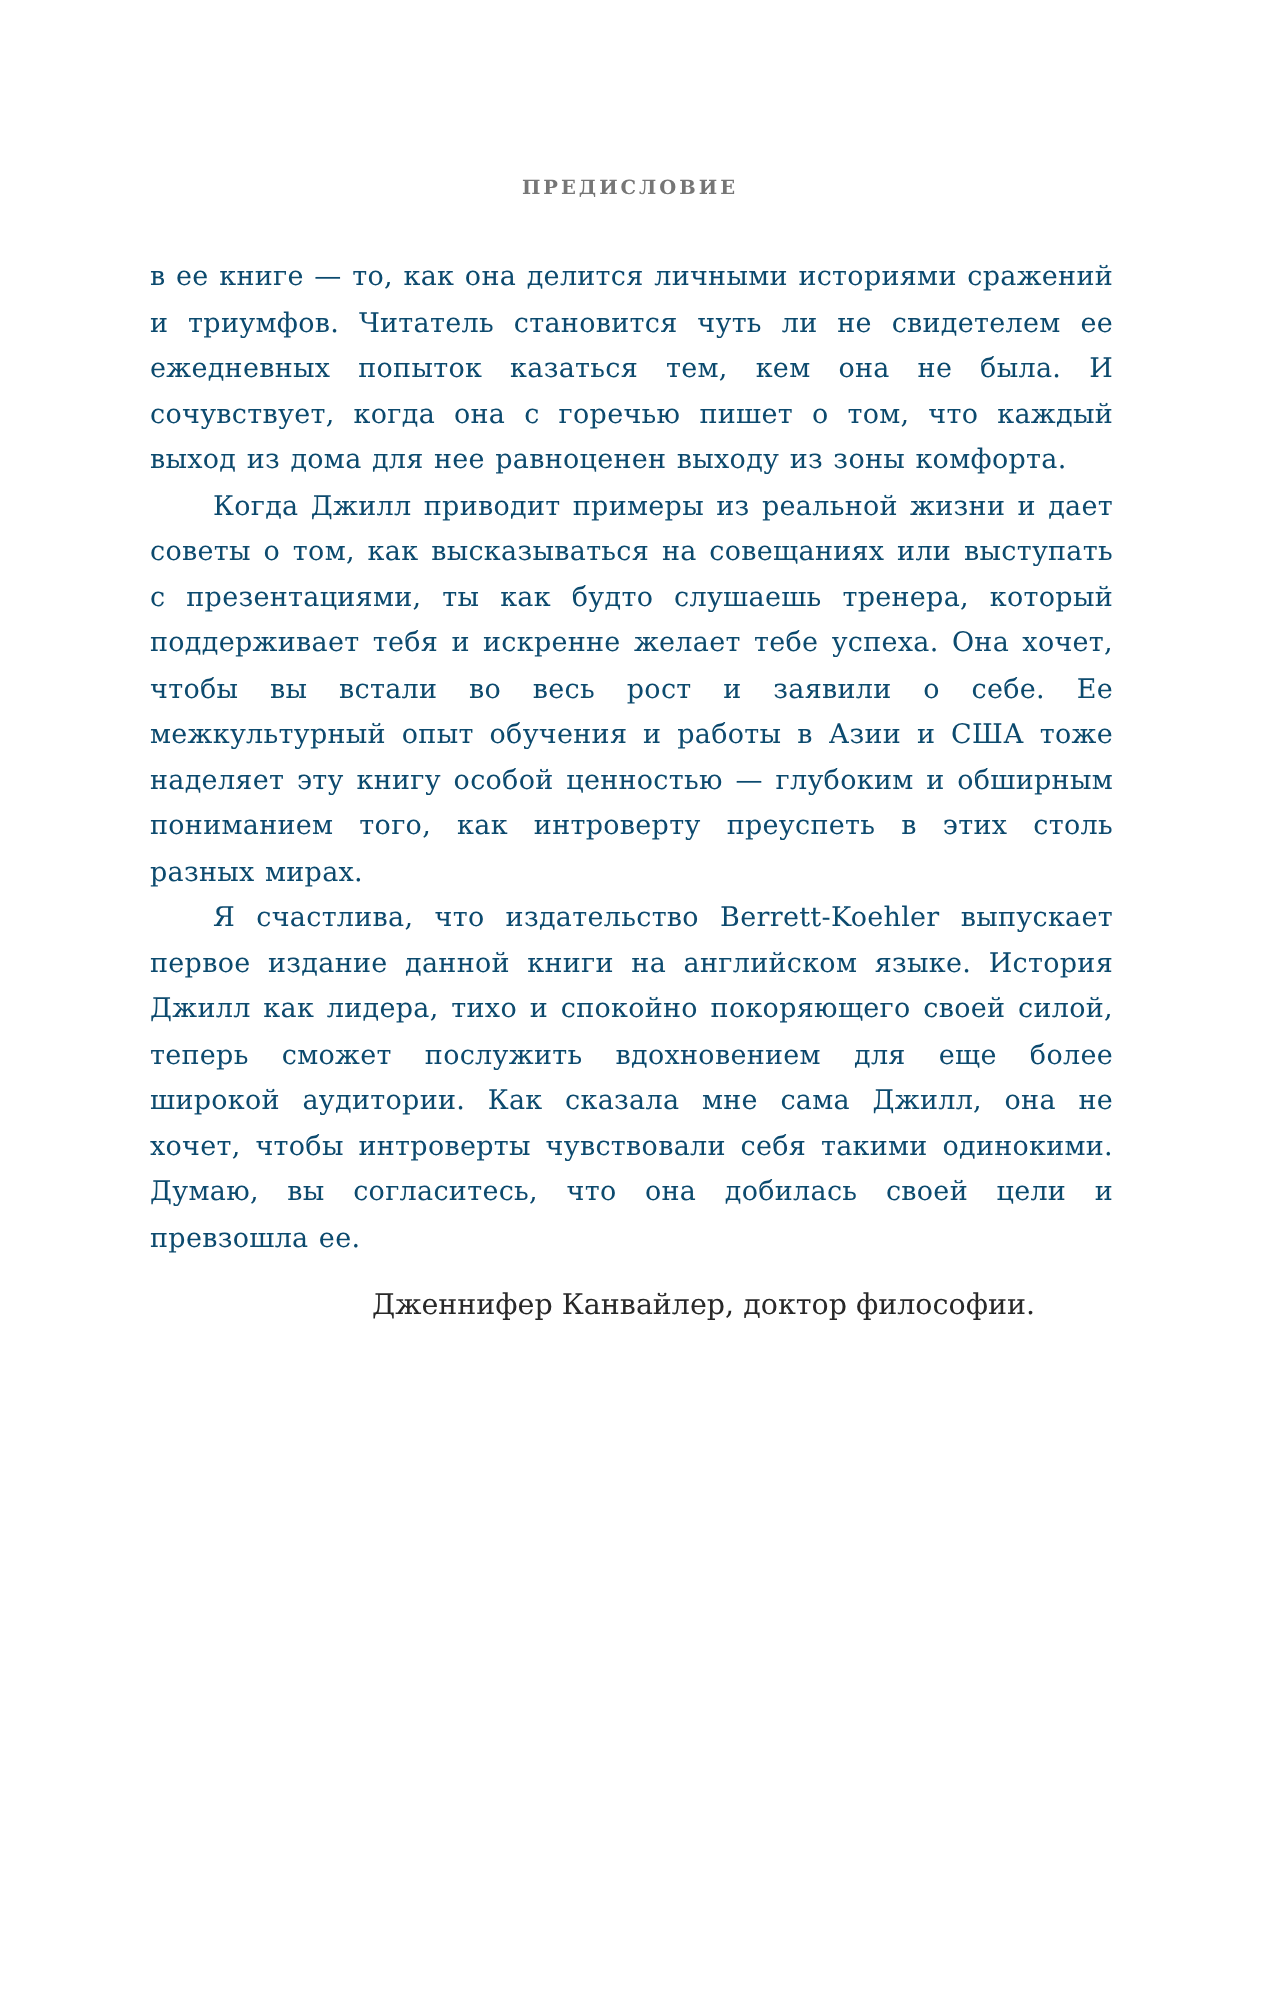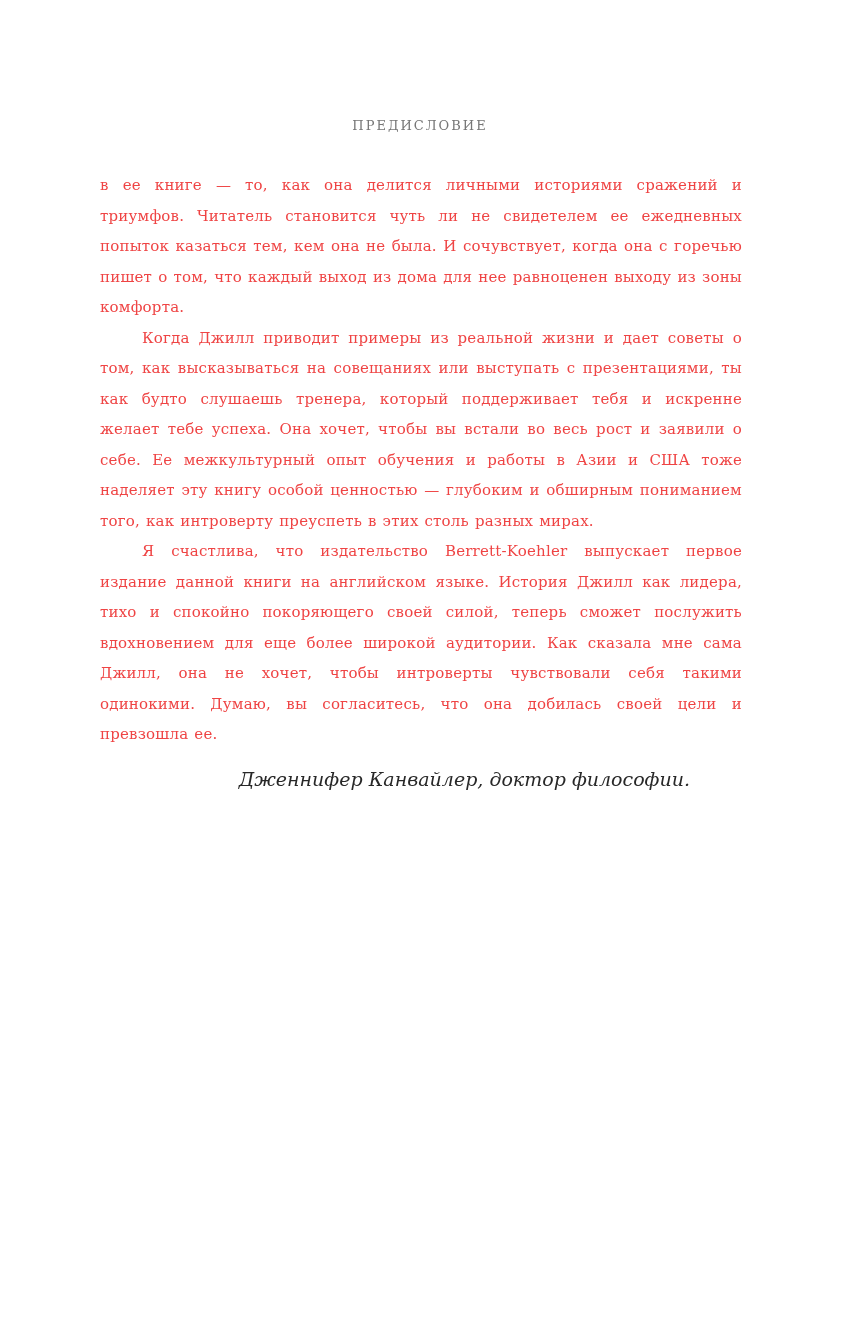--- a/index.html
+++ b/index.html
@@ -19,45 +19,44 @@
   }
   .running-head {
     position: absolute;
     top: 118px;
     left: 100px;
     width: 640px;
     text-align: center;
     font-size: 13px;
     letter-spacing: 2px;
     color: #767676;
-    font-weight: normal;
+    font-weight: bold;
   }
   .content {
     position: absolute;
     top: 170px;
     left: 100px;
     width: 642px;
   }
   .content p {
     margin: 0;
-    font-size: 15px;
+    font-size: 18px;
     line-height: 30.5px;
     text-align: justify;
     letter-spacing: 0.2px;
     word-spacing: 1px;
-    color: #ef4444;
+    color: #0c4a6e;
   }
   .content p.indented {
     text-indent: 42px;
   }
   .signature {
     margin-top: 16px;
     padding-right: 52px;
     text-align: right;
-    font-style: italic;
     font-size: 19px;
     line-height: 27px;
     color: #282828;
   }
   .signature .sig-line {
     display: block;
   }
 </style>
 </head>
 <body>

